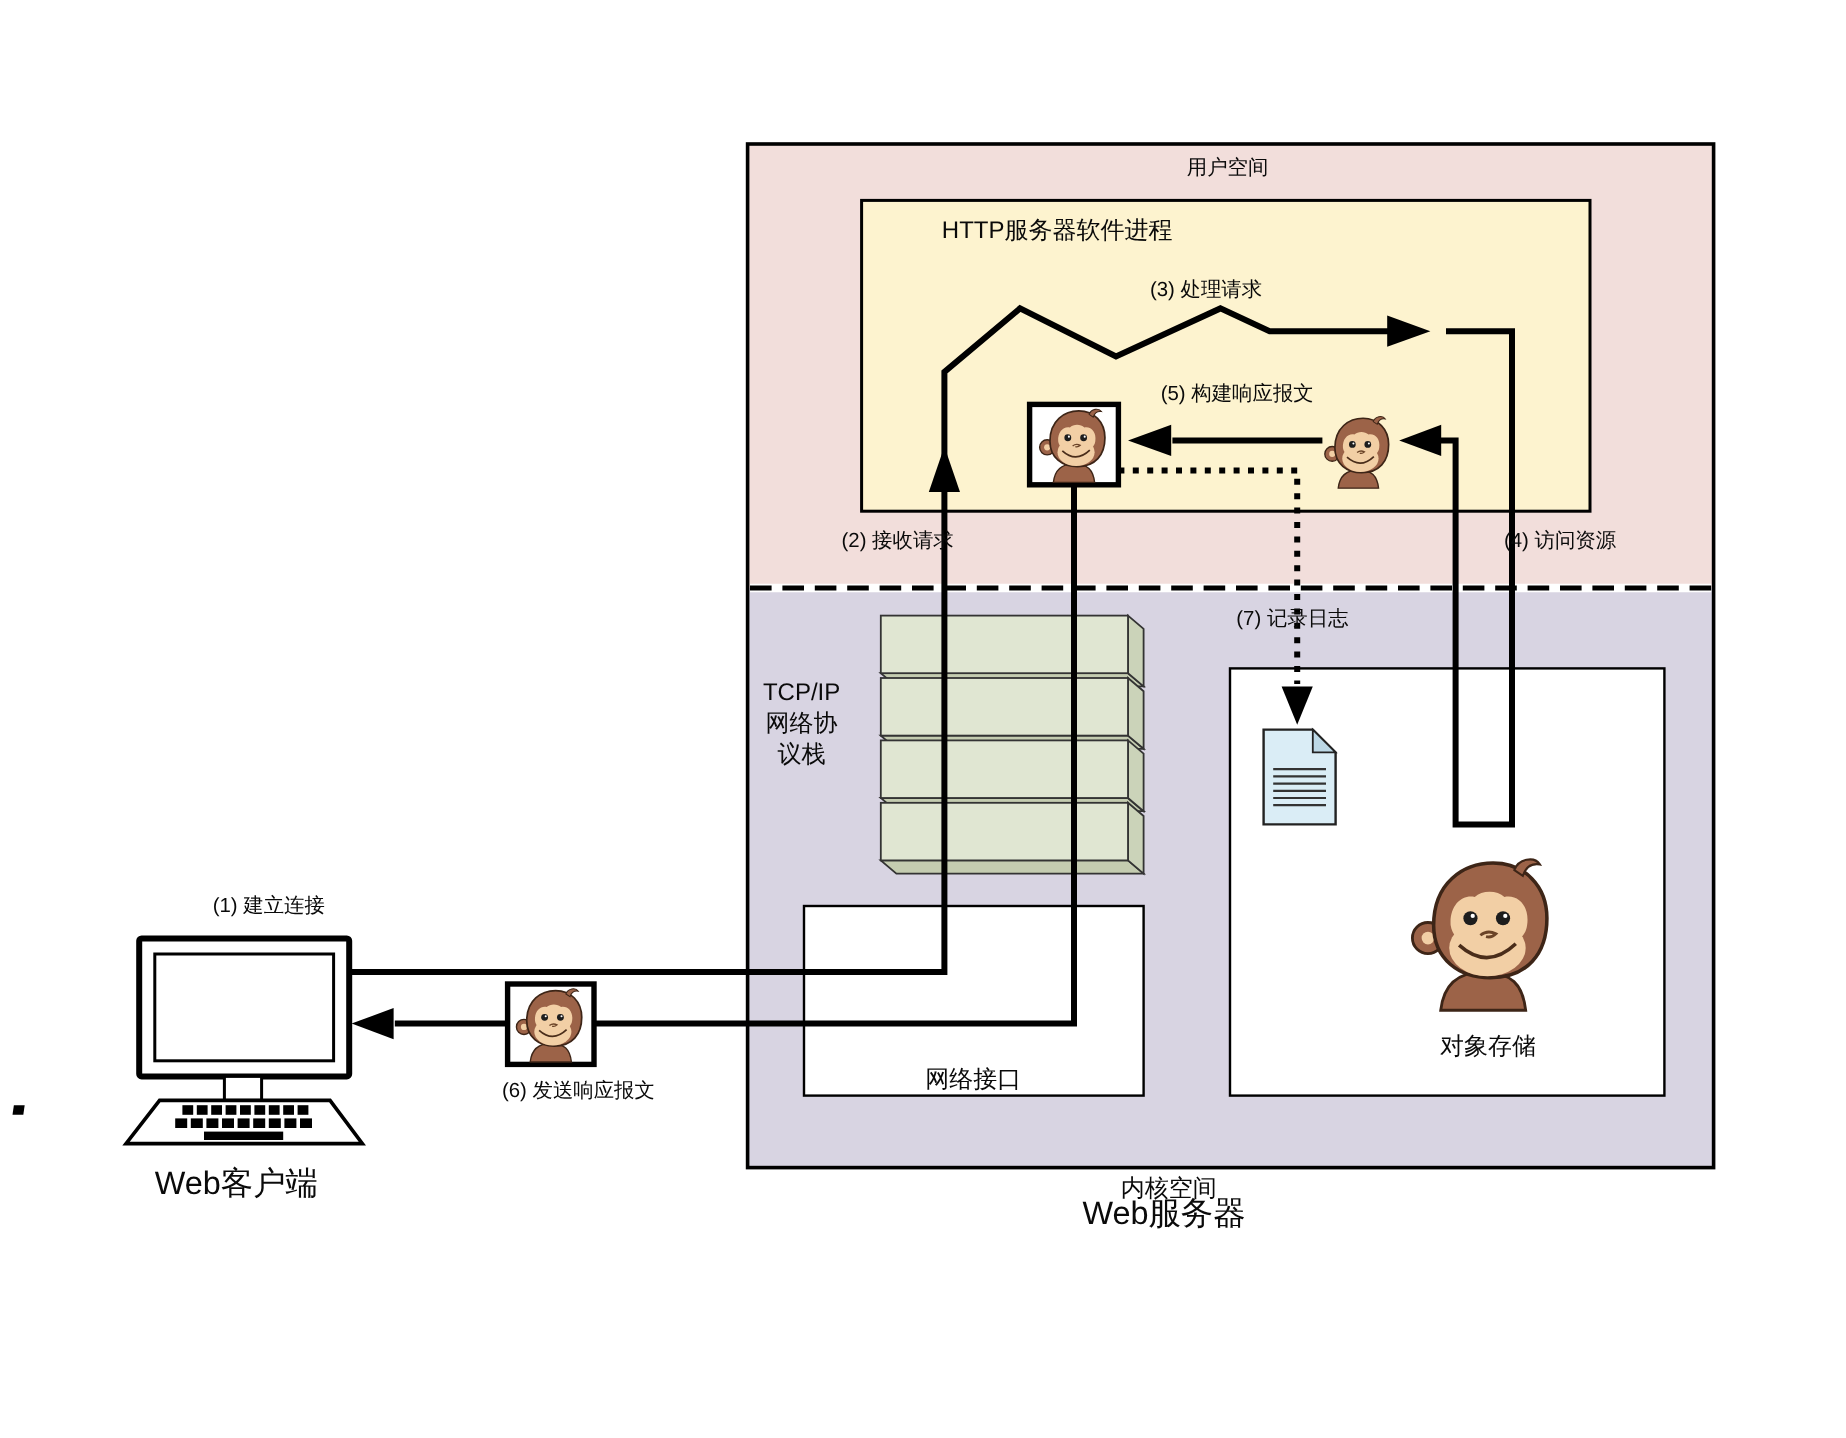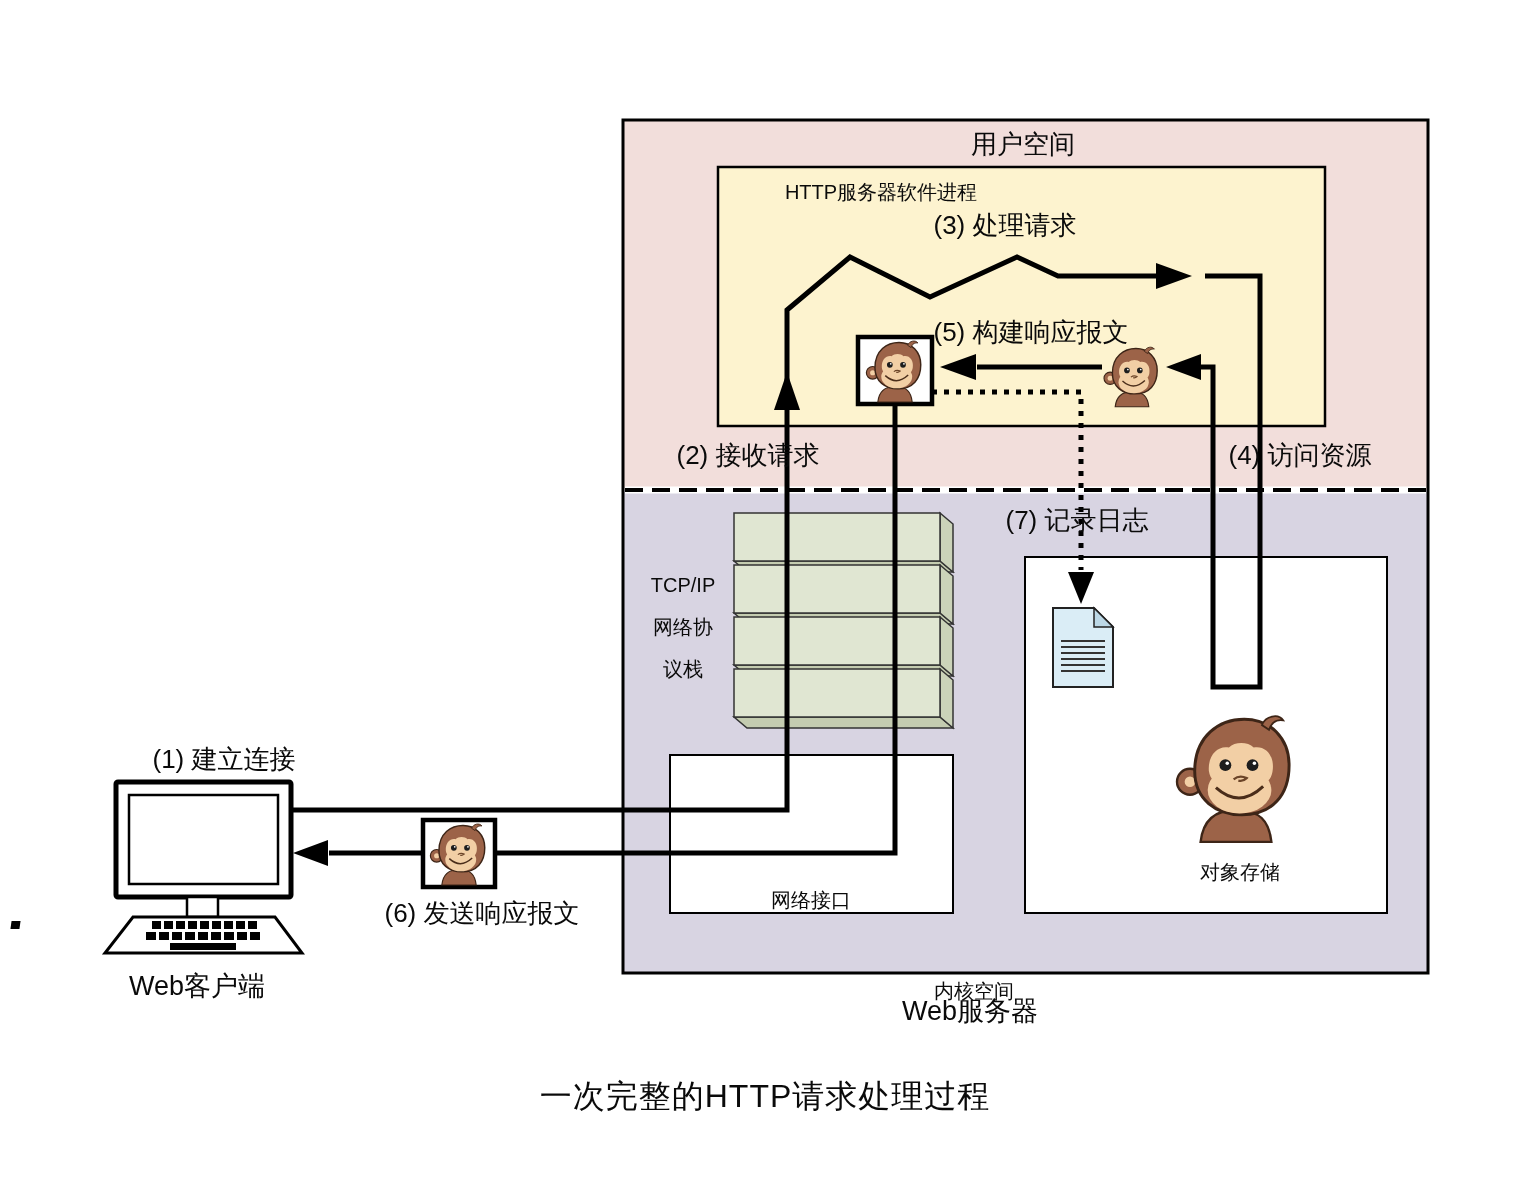--- a/index.html
+++ b/index.html
@@ -3,21 +3,21 @@
 <meta charset="utf-8">
 <style>
   html,body{margin:0;padding:0;background:#fff;}
   body{width:1538px;height:1198px;position:relative;overflow:hidden;
        font-family:"Liberation Sans","DejaVu Sans",sans-serif;color:#000;}
   #stage{position:absolute;left:0;top:0;width:1538px;height:1198px;}
   #shapes{position:absolute;left:0;top:0;z-index:1;}
   .lbl{position:absolute;z-index:2;white-space:nowrap;text-align:center;
        transform:translateX(-50%);color:#0a0a0a;line-height:1.15;}
   .lbl.multi{white-space:pre-line;}
-  .fs25{font-size:26px;}
+  .fs25{font-size:17px;}
   .fs24{font-size:20px;}
   .fs27{font-size:27px;}
   .title{font-size:32px;letter-spacing:1px;}
 </style>
 </head>
 <body>
 
 <div id="stage">
 
 <svg id="shapes" width="1538" height="1198" viewBox="0 0 1538 1198" xmlns="http://www.w3.org/2000/svg">
@@ -160,30 +160,29 @@
     <use href="#monkey" x="429" y="822" width="60" height="63"></use>
   </g>
 
   <use href="#monkey" x="1104" y="345" width="56" height="62"></use>
 
   <use href="#monkey" x="1177" y="712" width="118" height="130"></use>
 </svg>
 
 <div class="lbl fs25" style="left:1023px;top:130px;">用户空间</div>
 <div class="lbl fs24" style="left:881px;top:181px;">HTTP服务器软件进程</div>
-<div class="lbl fs25" style="left:1005px;top:211px;text-align:center;">(3) 处理请求</div>
+<div class="lbl fs25" style="left:1005px;top:232px;text-align:center;">(3) 处理请求</div>
 <div class="lbl fs25" style="left:1031px;top:318px;">(5) 构建响应报文</div>
 <div class="lbl fs25" style="left:748px;top:441px;">(2) 接收请求</div>
 <div class="lbl fs25" style="left:1300px;top:441px;">(4) 访问资源</div>
 <div class="lbl fs25" style="left:1077px;top:506px;">(7) 记录日志</div>
-<div class="lbl fs24 multi" style="left:683px;top:564px;line-height:42px;">TCP/IP
+<div class="lbl fs24 multi" style="left:668px;top:564px;line-height:26px;">TCP/IP
 网络协
 议栈</div>
 <div class="lbl fs24" style="left:811px;top:876px;margin-top:13px;">网络接口</div>
 <div class="lbl fs24" style="left:1240px;top:861px;">对象存储</div>
 <div class="lbl fs24" style="left:974px;top:936px;margin-top:44px;">内核空间</div>
 <div class="lbl fs27" style="left:970px;top:996px;">Web服务器</div>
 <div class="lbl fs27" style="left:197px;top:971px;">Web客户端</div>
 <div class="lbl fs25" style="left:224px;top:745px;">(1) 建立连接</div>
 <div class="lbl fs25" style="left:482px;top:899px;">(6) 发送响应报文</div>
-<div class="lbl title" style="left:765px;top:1078px;">一次完整的HTTP请求处理过程</div>
 
 </div>
 
 </body></html>

